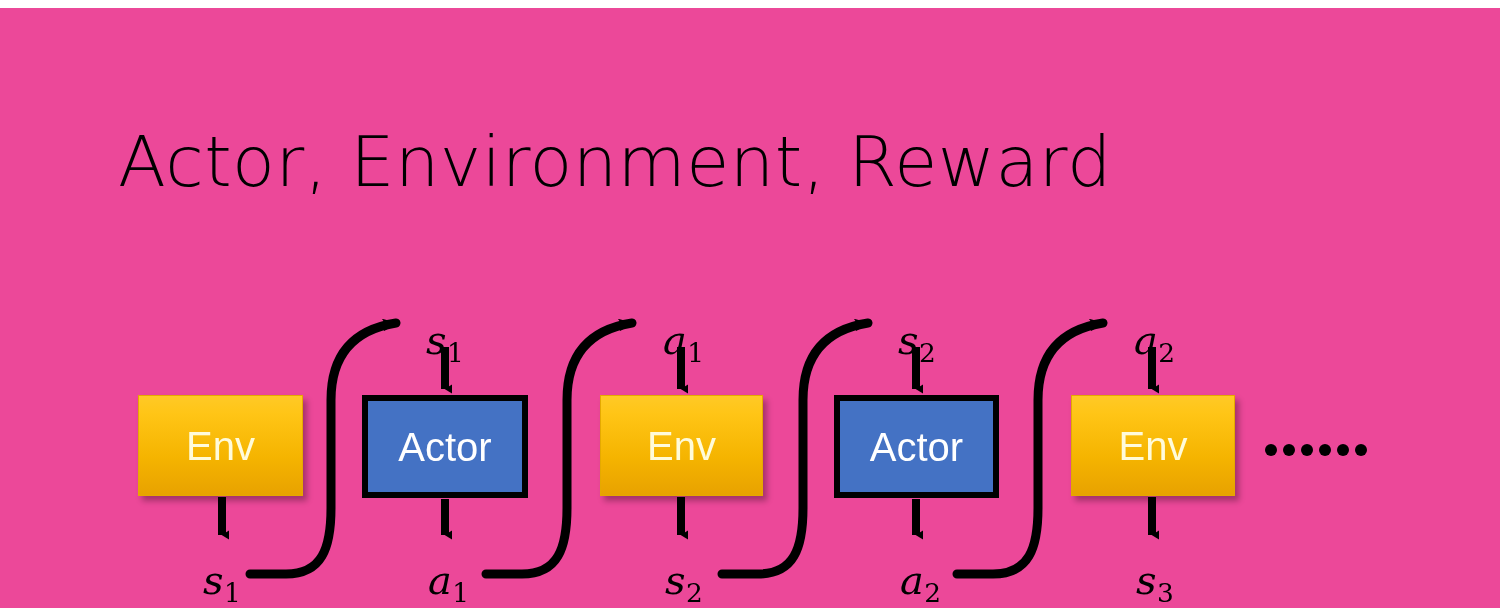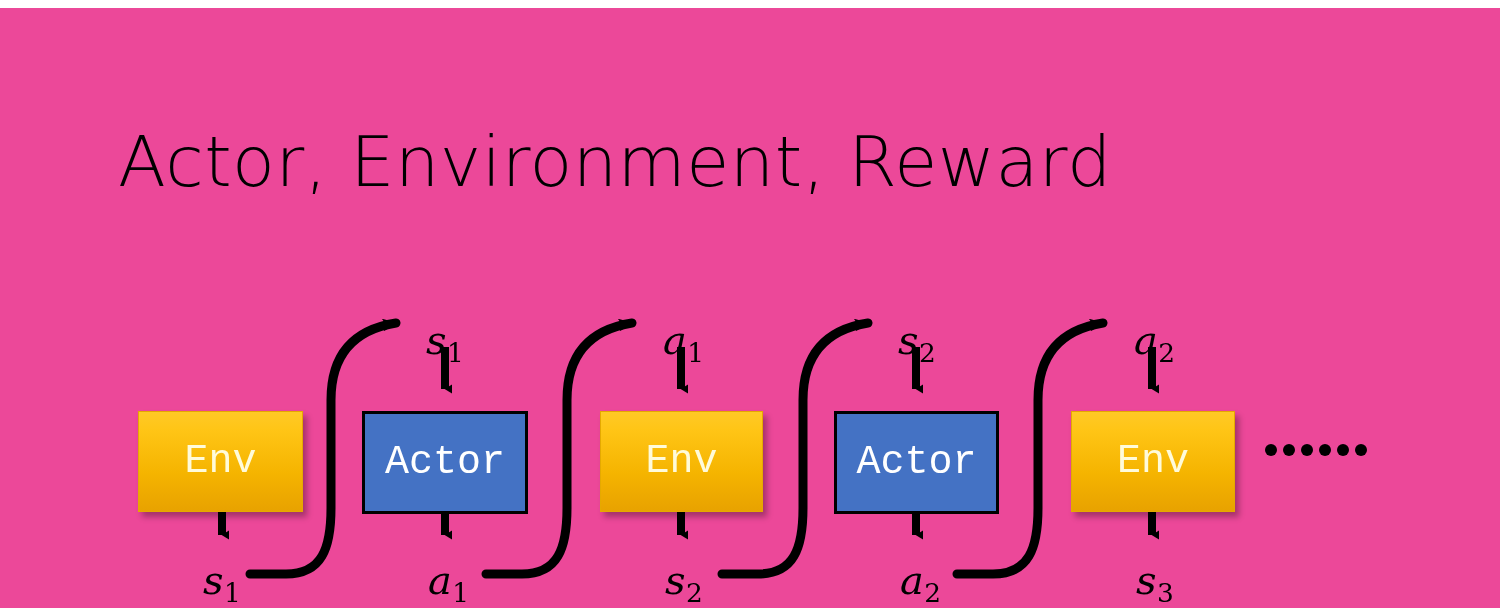--- a/index.html
+++ b/index.html
@@ -56,36 +56,35 @@
   }
 
   
   .node {
     position: absolute;
     display: flex;
     align-items: center;
     justify-content: center;
     box-sizing: border-box;
     color: #ffffff;
-    font-family: Liberation Mono, monospace;
+    font-family: Liberation Sans, sans-serif;
     font-weight: 400;
     font-size: 40px;
     line-height: 1;
     user-select: none;
-    margin-top: 16px;
   }
   .node.env {
     background: linear-gradient(180deg, #FFC926 0%, #FFC516 18%, #F5B400 62%, #E8A200 100%);
     border: 1px solid #E5A900;
     color: #FFFBDA;
     box-shadow: 4px 5px 6px rgba(0,0,0,0.30);
   }
   .node.actor {
     background: #4472C4;
-    border: 3px solid #000000;
+    border: 6px solid #000000;
     color: #FFFFFF;
     box-shadow: none;
   }
 
   
   .mlabel {
     position: absolute;
     font-family: "DejaVu Serif", "Liberation Serif", serif;
     font-style: italic;
     font-size: 40px;

